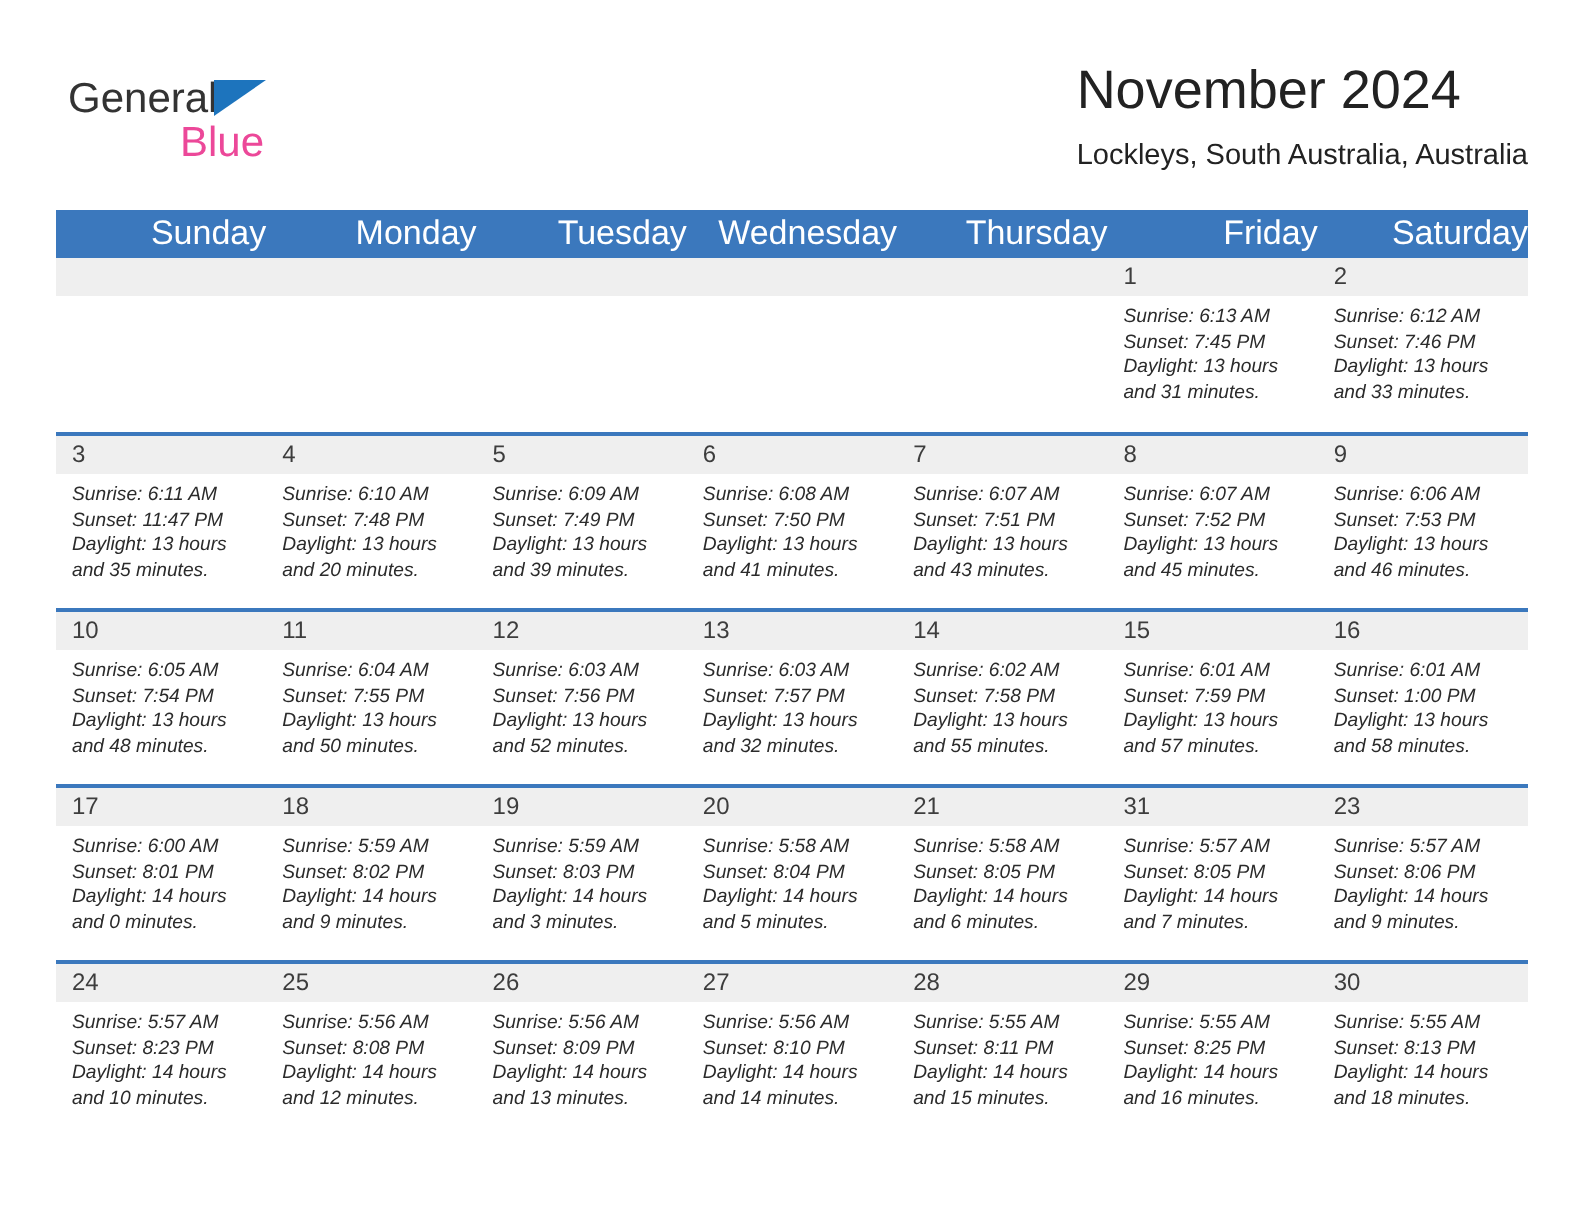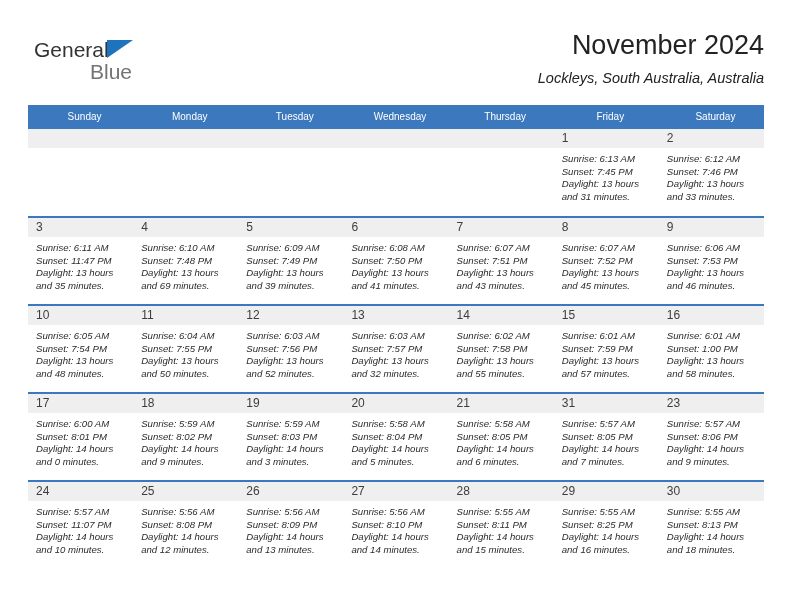--- a/index.html
+++ b/index.html
@@ -49,61 +49,60 @@
     width: 0;
     height: 0;
     border-left: 26px solid #1d74bd;
     border-bottom: 18px solid transparent;
   }
   .logo-blue {
     position: absolute;
     left: 56px;
     top: 22px;
     font-size: 21px;
-    color: #737373;
+    color: #ec4899;
     line-height: 24px;
     font-family: "Liberation Sans", sans-serif;
   }
   .title-block {
     position: absolute;
     right: 0;
     top: 0;
-    text-align: right;
+    text-align: left;
   }
   .cal-title {
     font-size: 27px;
     color: #222222;
     line-height: 34px;
     font-weight: normal;
     white-space: nowrap;
   }
   .cal-subtitle {
     margin-top: 7px;
     font-size: 14.5px;
     color: #222222;
     line-height: 18px;
     white-space: nowrap;
-    font-style: italic;
   }
 
   
   .calendar {
     position: absolute;
     left: 28px;
     top: 105px;
     width: 736px;
     border-collapse: collapse;
     table-layout: fixed;
   }
   .calendar th {
     background: #3b78bd;
     color: #ffffff;
-    font-size: 10px;
+    font-size: 17px;
     font-weight: normal;
-    text-align: center;
+    text-align: right;
     padding: 5px 0 5px 8px;
     height: 20px;
     line-height: 14px;
   }
   .week-row td {
     vertical-align: top;
     border-top: 2px solid #3b78bd;
     padding: 0;
     height: 88px;
   }
@@ -239,21 +238,21 @@
             <div>Daylight: 13 hours</div>
             <div>and 35 minutes.</div>
           </div>
         </td>
         <td>
           <div class="daynum">4</div>
           <div class="cellbody">
             <div>Sunrise: 6:10 AM</div>
             <div>Sunset: 7:48 PM</div>
             <div>Daylight: 13 hours</div>
-            <div>and 69 minutes.</div>
+            <div>and 20 minutes.</div>
           </div>
         </td>
         <td>
           <div class="daynum">5</div>
           <div class="cellbody">
             <div>Sunrise: 6:09 AM</div>
             <div>Sunset: 7:49 PM</div>
             <div>Daylight: 13 hours</div>
             <div>and 39 minutes.</div>
           </div>
@@ -426,21 +425,21 @@
             <div>and 9 minutes.</div>
           </div>
         </td>
       </tr>
 
       <tr class="week-row">
         <td>
           <div class="daynum">24</div>
           <div class="cellbody">
             <div>Sunrise: 5:57 AM</div>
-            <div>Sunset: 11:07 PM</div>
+            <div>Sunset: 8:23 PM</div>
             <div>Daylight: 14 hours</div>
             <div>and 10 minutes.</div>
           </div>
         </td>
         <td>
           <div class="daynum">25</div>
           <div class="cellbody">
             <div>Sunrise: 5:56 AM</div>
             <div>Sunset: 8:08 PM</div>
             <div>Daylight: 14 hours</div>

